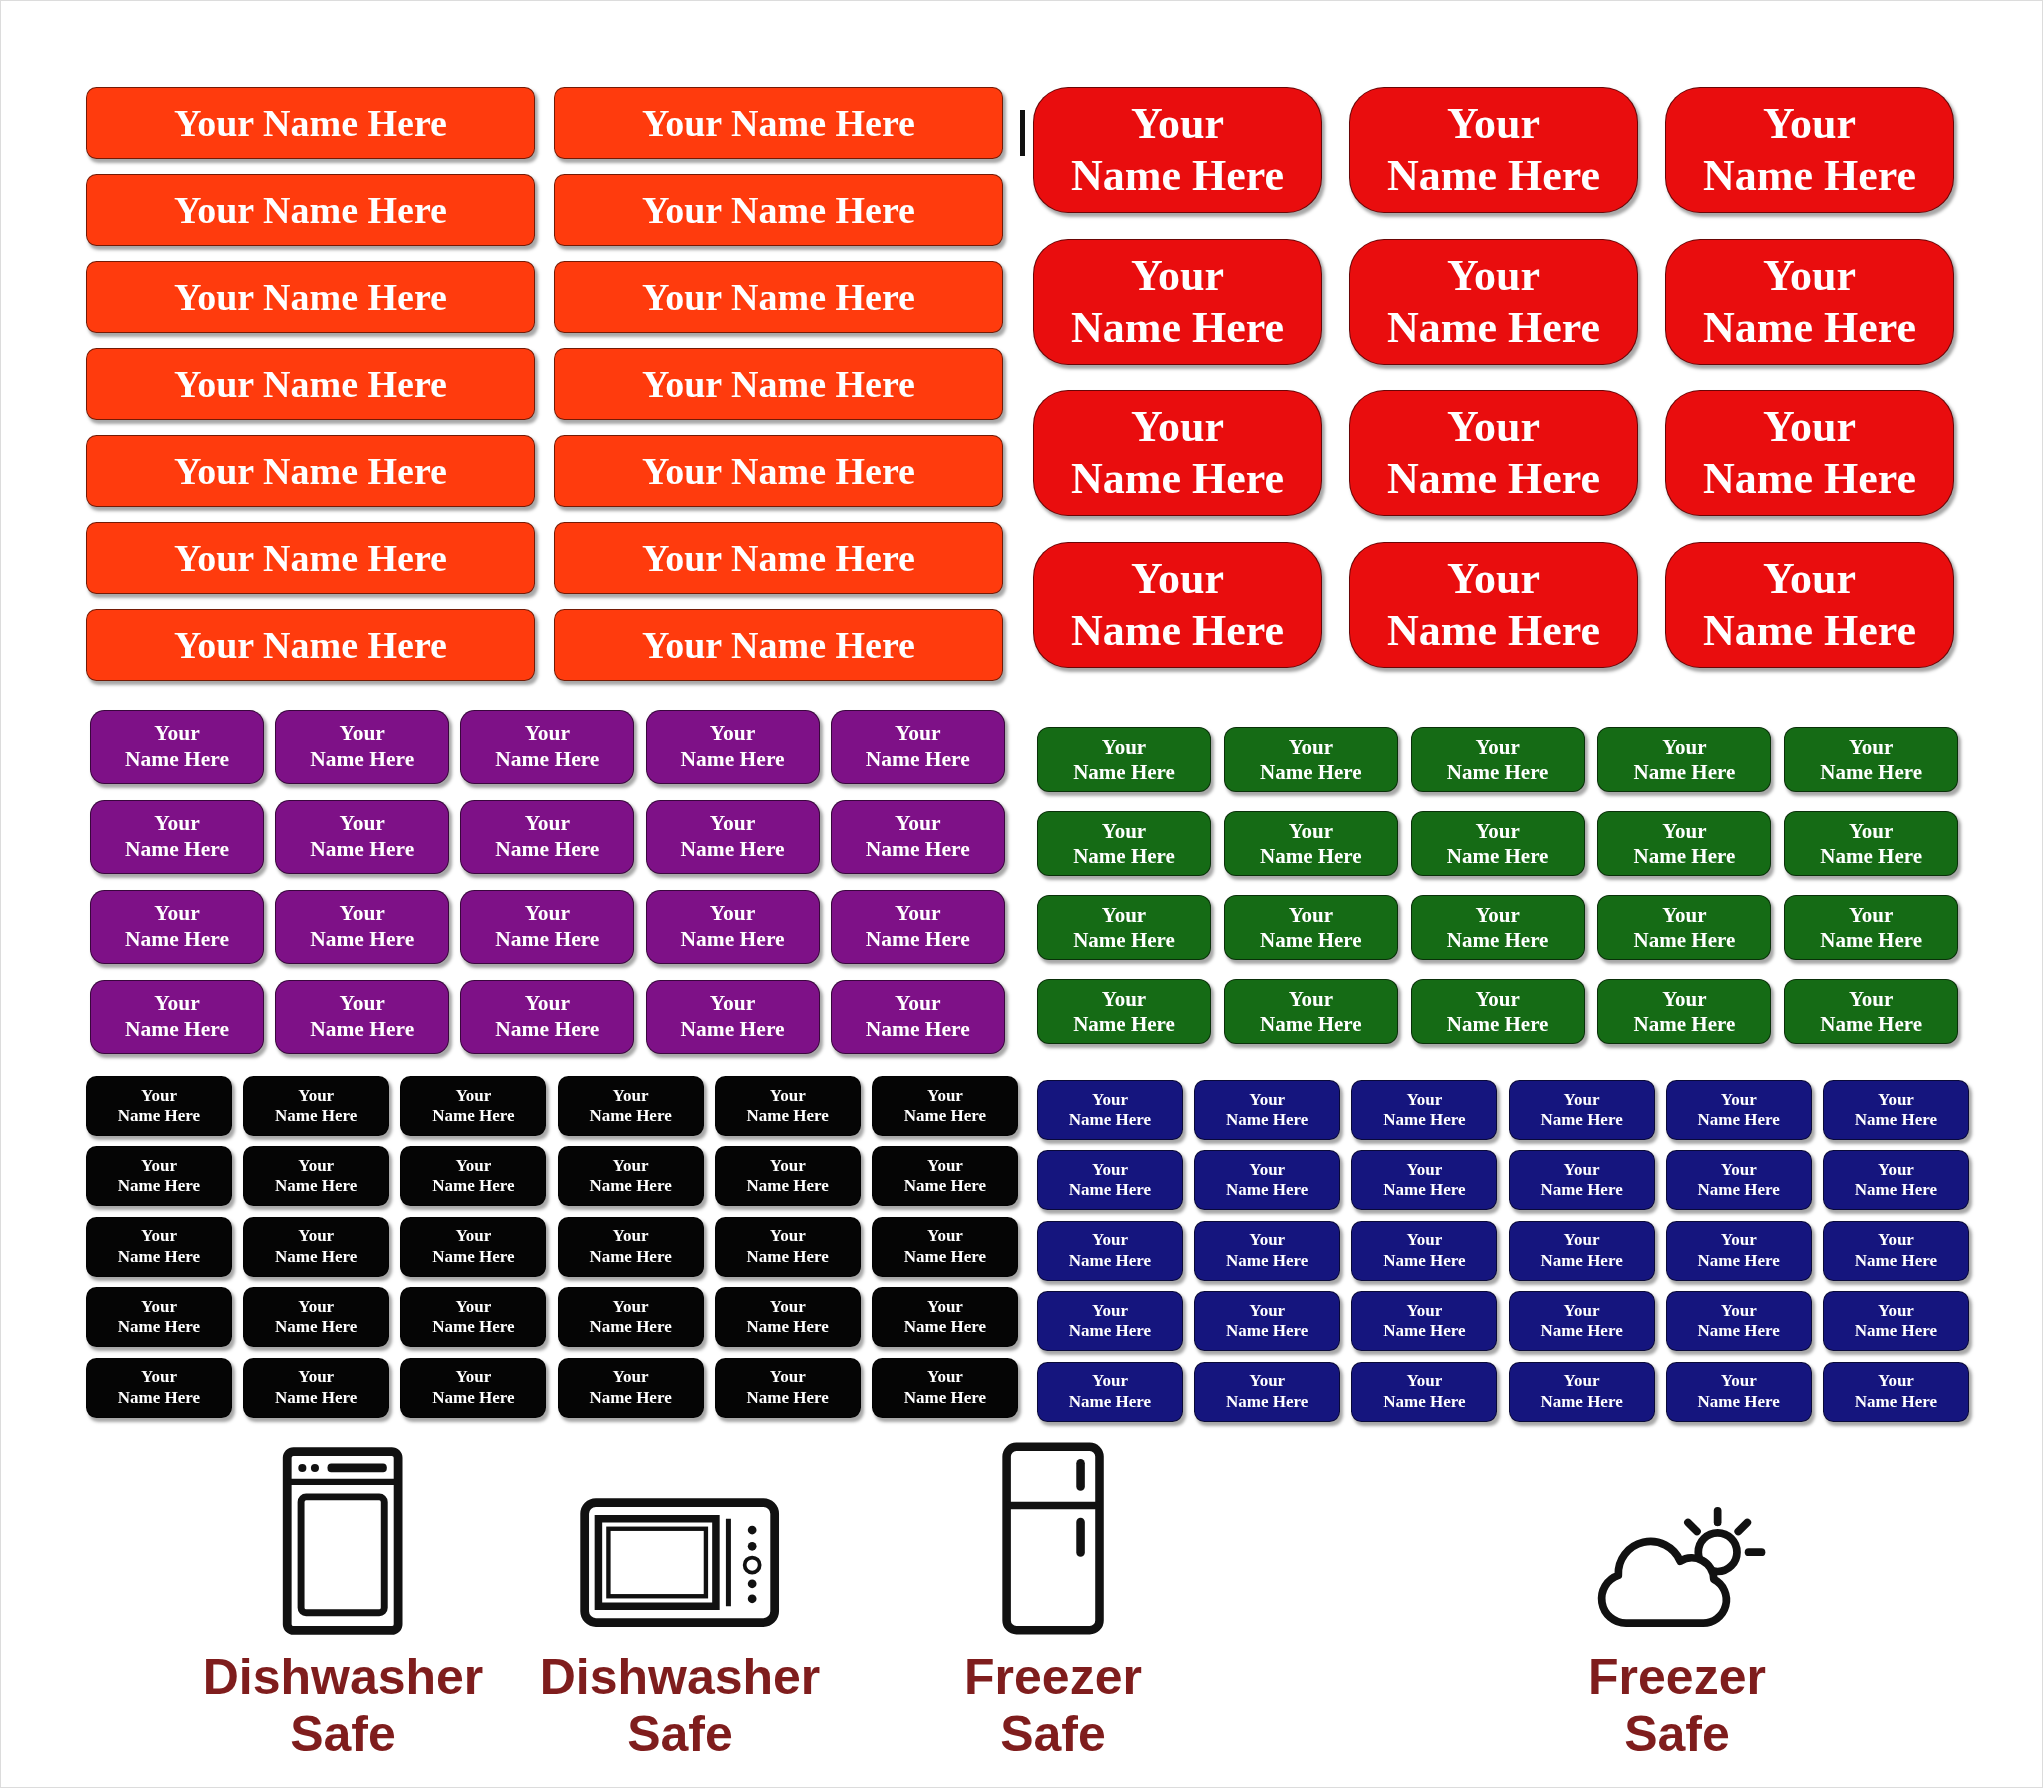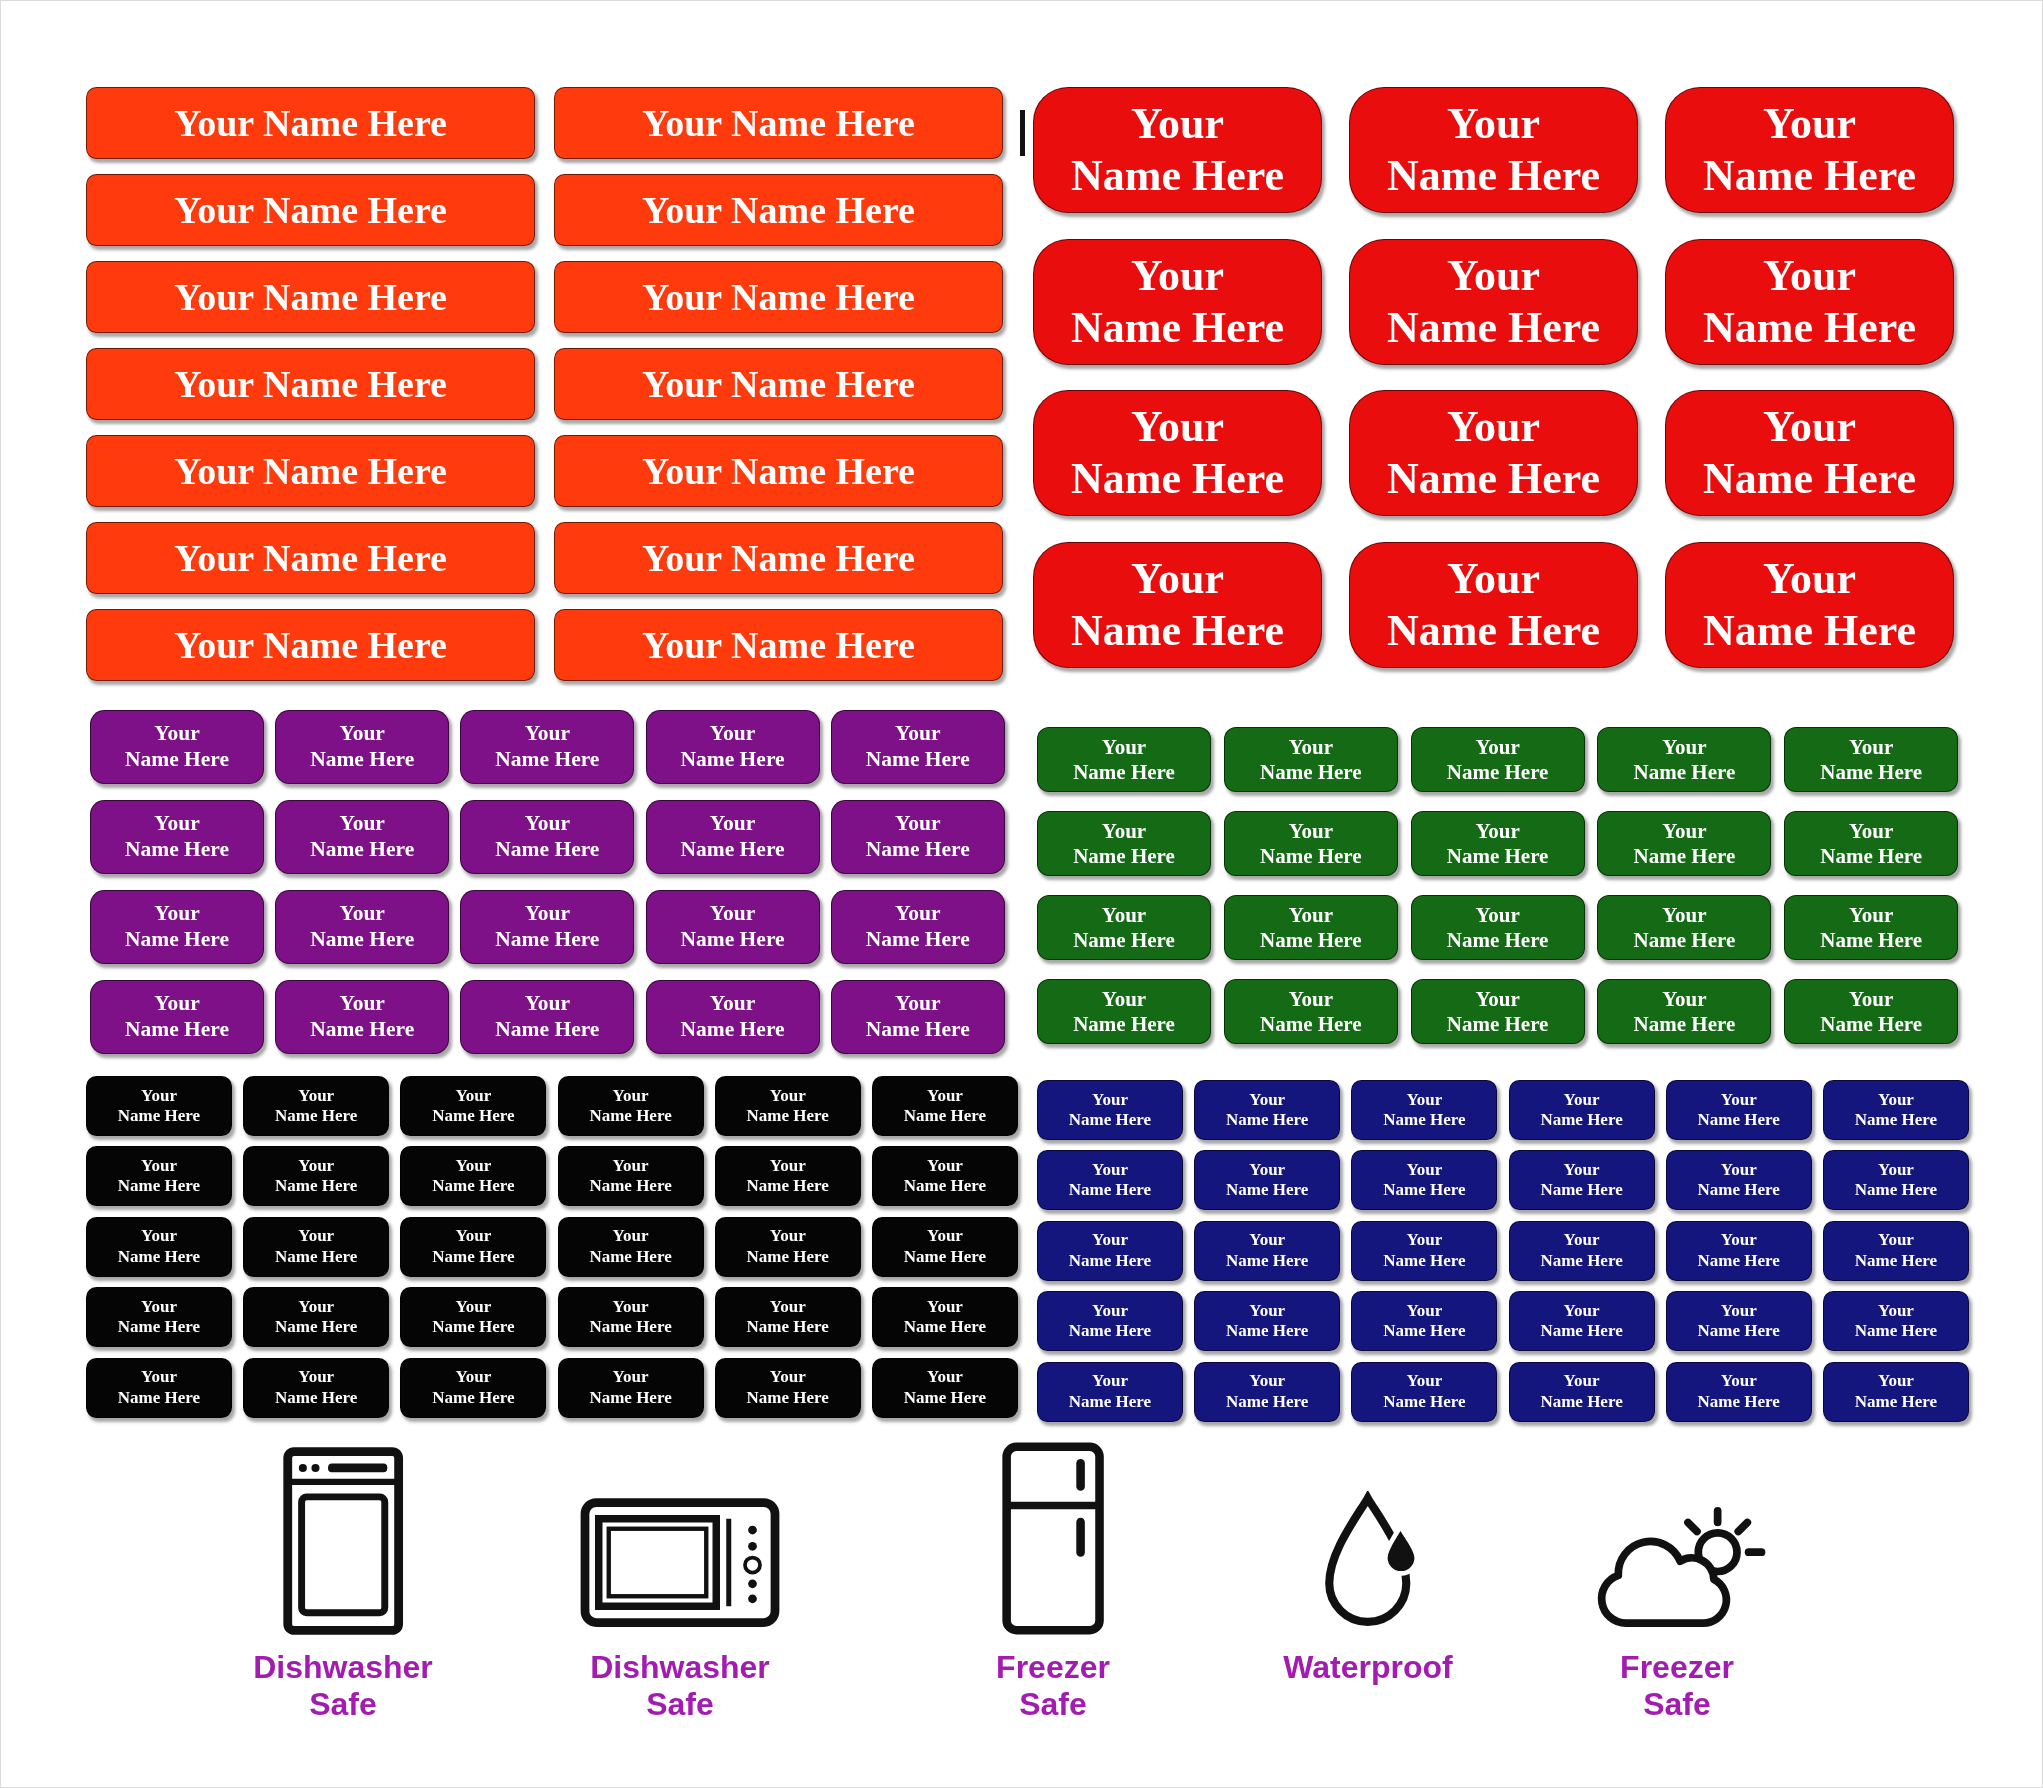--- a/index.html
+++ b/index.html
@@ -46,22 +46,22 @@
   
   .features{position:absolute;left:0;top:1429px;width:2043px;height:351px;}
   .feature{
     position:absolute;top:0;transform:translateX(-50%);
     display:flex;flex-direction:column;align-items:center;
   }
   .icon-box{height:206px;display:flex;align-items:flex-end;justify-content:center;}
   .feature-label{
     margin-top:12.8px;
     font-family:"Liberation Sans", sans-serif;
-    font-weight:700;font-size:32px;line-height:1.15;
-    color:#a21caf;text-align:center;white-space:nowrap;
+    font-weight:700;font-size:50px;line-height:1.15;
+    color:#7f1d1d;text-align:center;white-space:nowrap;
   }
   svg{display:block;}
 </style>
 </head>
 <body>
 
 <div class="page">
 
   <div id="panel-orange" class="sheet">
       <div class="sticker" style="background: rgb(255, 59, 13); color: rgb(255, 255, 255);">Your Name Here</div>
@@ -586,32 +586,20 @@
           <rect x="64" y="14" width="7" height="26" rx="3.5" fill="#111" stroke="none"></rect>
           <rect x="64" y="62" width="7" height="32" rx="3.5" fill="#111" stroke="none"></rect>
         </svg>
       </div>
       <div class="feature-label">
         <div>Freezer</div>
         <div>Safe</div>
       </div>
     </div>
 
-    <div class="feature" style="left:1367px">
-      <div class="icon-box">
-        <svg width="105" height="145" viewBox="0 0 90 124" fill="none">
-          <path d="M45 6 C37 20 12 52 12 79 a33 33 0 0 0 66 0 C78 52 53 20 45 6 Z" fill="#fff" stroke="#111" stroke-width="7"></path>
-          <path d="M73 30 C69 38 60 49 60 57 a13.5 13.5 0 0 0 27 0 C87 49 77 38 73 30 Z" fill="#111" stroke="#fff" stroke-width="4"></path>
-        </svg>
-      </div>
-      <div class="feature-label">
-        <div>Waterproof</div>
-        <div></div>
-      </div>
-    </div>
 
     <div class="feature" style="left:1676px">
       <div class="icon-box">
         <svg width="188" height="129" viewBox="0 0 145 100" fill="none" stroke="#111" stroke-linecap="round">
           <line x1="104" y1="12" x2="104" y2="3" stroke-width="6"></line>
           <line x1="120" y1="19" x2="127" y2="12" stroke-width="6"></line>
           <line x1="128" y1="35" x2="138" y2="35" stroke-width="6"></line>
           <line x1="88" y1="19" x2="81" y2="12" stroke-width="6"></line>
           <circle cx="104" cy="35" r="15" fill="#fff" stroke-width="6"></circle>
           <path d="M33 90 a19 19 0 0 1 -6 -37 a25 25 0 0 1 48 -11 a17 17 0 0 1 26 14 a18 18 0 0 1 -9 34 z" fill="#fff" stroke-width="6" stroke-linejoin="round"></path>

